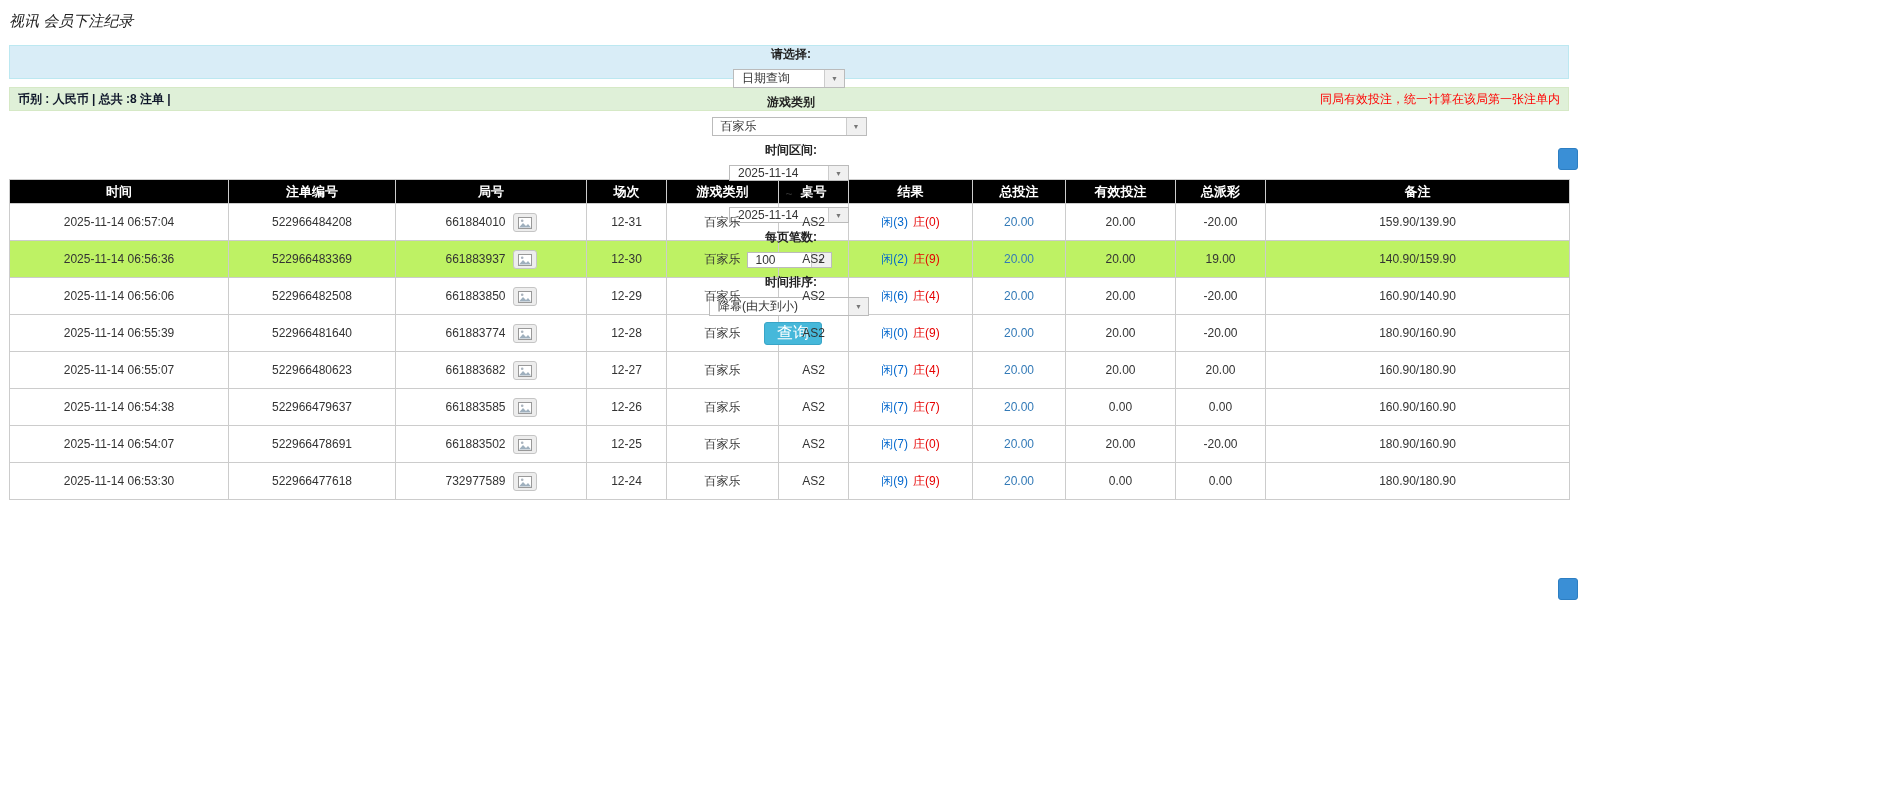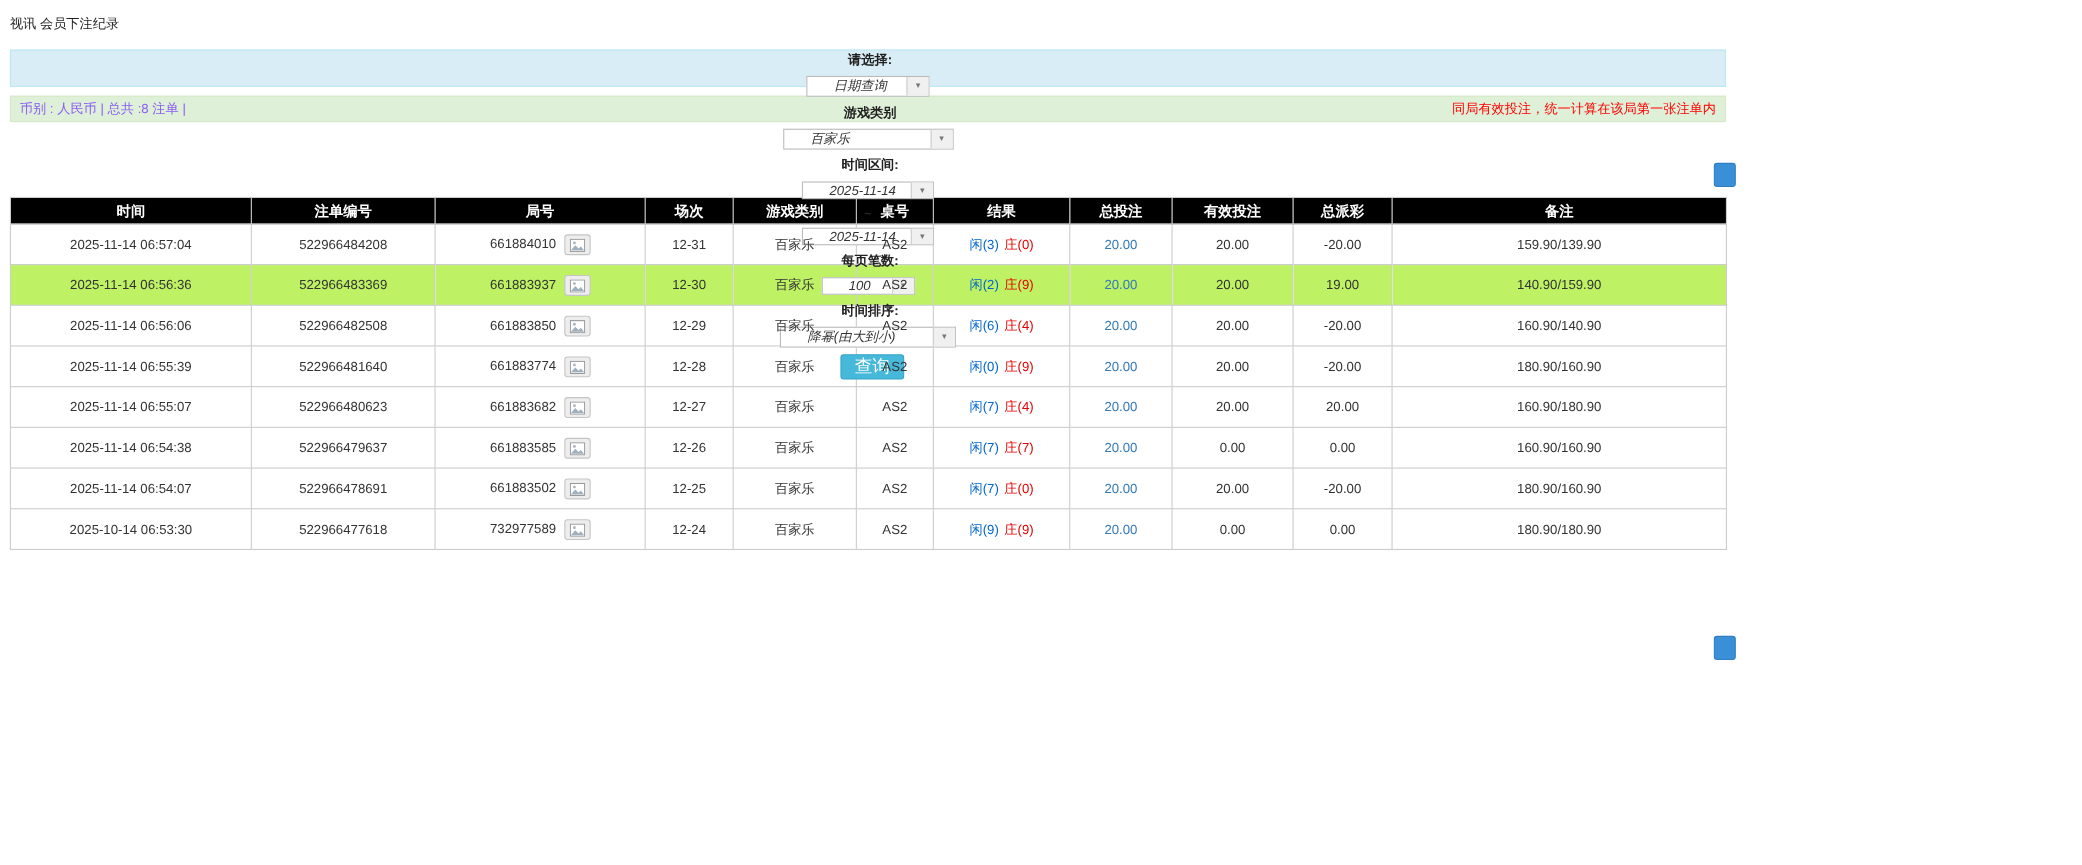--- a/index.html
+++ b/index.html
@@ -6,24 +6,25 @@
   html, body { width: 1893px; height: 786px; background: #fff; }
   body {
     font-family: "Liberation Sans", "DejaVu Sans", sans-serif;
     font-size: 12px;
     color: #333;
     padding: 12px 0 0 9px;
   }
   .container { width: 1560px; position: relative; }
 
   h1.page-title {
-    font-size: 12px;
+    font-size: 15px;
     font-weight: normal;
     color: #222;
     line-height: 18px;
+    font-style: italic;
   }
 
   
   .filter-bar {
     margin-top: 15px;
     height: 34px;
     background: #d9edf7;
     border: 1px solid #bce8f1;
     display: flex;
     align-items: center;
@@ -37,24 +38,23 @@
     display: inline-flex;
     align-items: stretch;
     background: #fff;
     border: 1px solid #bbb;
     height: 24px;
     cursor: pointer;
   }
   .combo .combo-value {
     display: flex;
     align-items: center;
-    padding: 0 24px;
+    padding: 0 8px;
     flex: 1;
     overflow: hidden;
-    font-style: italic;
   }
   .combo .combo-arrow {
     width: 20px;
     display: flex;
     align-items: center;
     justify-content: center;
     border-left: 1px solid #ccc;
     background: #f0f0f0;
     color: #777;
     font-size: 7px;
@@ -82,21 +82,21 @@
   .summary-bar {
     margin-top: 8px;
     height: 24px;
     background: #dff0d8;
     border: 1px solid #d6e9c6;
     display: flex;
     align-items: center;
     justify-content: space-between;
     padding: 0 8px;
   }
-  .summary-left { color: #8b5cf6; }
+  .summary-left { color: #0f172a; font-weight: bold; }
   .summary-right { color: #f00; }
 
   
   .mini-btn {
     position: absolute;
     right: -9px;
     width: 20px;
     height: 22px;
     background: #3a8fd6;
     border: 1px solid #2d7ec2;
@@ -350,21 +350,21 @@
           <td>12-25</td>
           <td>百家乐</td>
           <td>AS2</td>
           <td><span class="xian">闲(7)</span><span class="zhuang">庄(0)</span></td>
           <td><span class="link">20.00</span></td>
           <td>20.00</td>
           <td class="neg">-20.00</td>
           <td>180.90/160.90</td>
         </tr>
         <tr>
-          <td>2025-10-14 06:53:30</td>
+          <td>2025-11-14 06:53:30</td>
           <td>522966477618</td>
           <td><span>732977589</span><span class="icon-btn"><svg width="14" height="12" viewBox="0 0 14 12">
                 <rect x="0.5" y="0.5" width="13" height="11" fill="#fff" stroke="#999"></rect>
                 <circle cx="4.2" cy="3.8" r="1.3" fill="#a9b3bd"></circle>
                 <path d="M1 10.5 L5 6 L8 9 L10 7 L13 10.5 Z" fill="#9fb0be"></path>
               </svg></span></td>
           <td>12-24</td>
           <td>百家乐</td>
           <td>AS2</td>
           <td><span class="xian">闲(9)</span><span class="zhuang">庄(9)</span></td>

